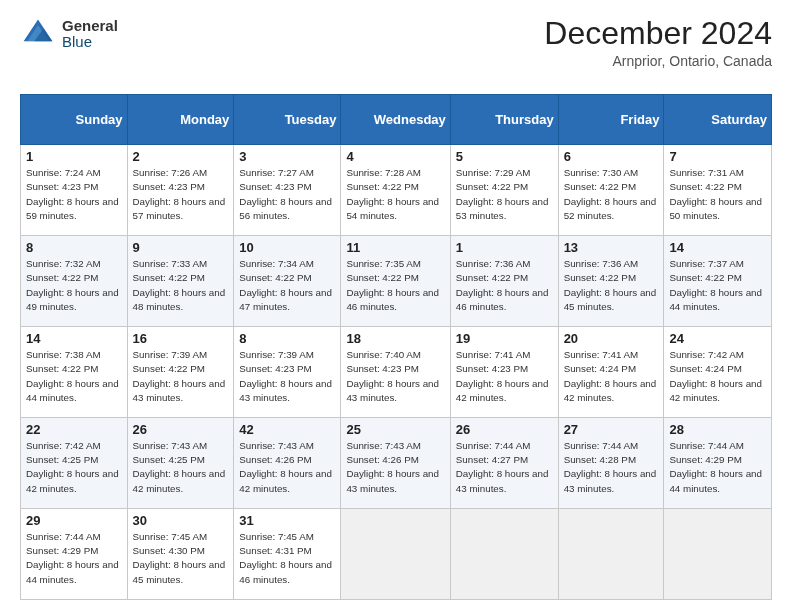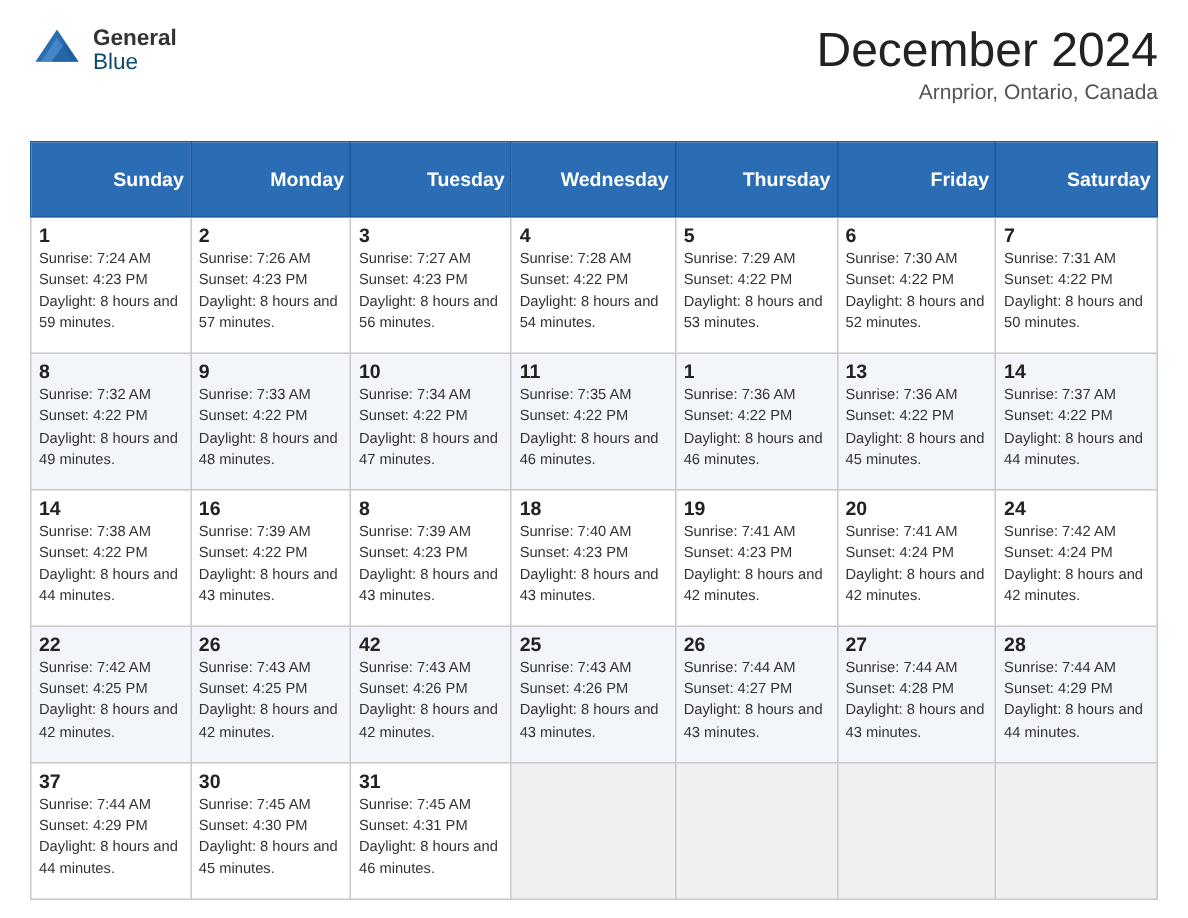--- a/index.html
+++ b/index.html
@@ -311,21 +311,21 @@
         </td>
           <td>
           <span class="day-num">28</span>
           <div class="day-info">
             Sunrise: 7:44 AM<br>Sunset: 4:29 PM<br>Daylight: 8 hours and 44 minutes.
           </div>
         </td>
         </tr>
         <tr>
           <td>
-          <span class="day-num">37</span>
+          <span class="day-num">29</span>
           <div class="day-info">
             Sunrise: 7:44 AM<br>Sunset: 4:29 PM<br>Daylight: 8 hours and 44 minutes.
           </div>
         </td>
           <td>
           <span class="day-num">30</span>
           <div class="day-info">
             Sunrise: 7:45 AM<br>Sunset: 4:30 PM<br>Daylight: 8 hours and 45 minutes.
           </div>
         </td>

